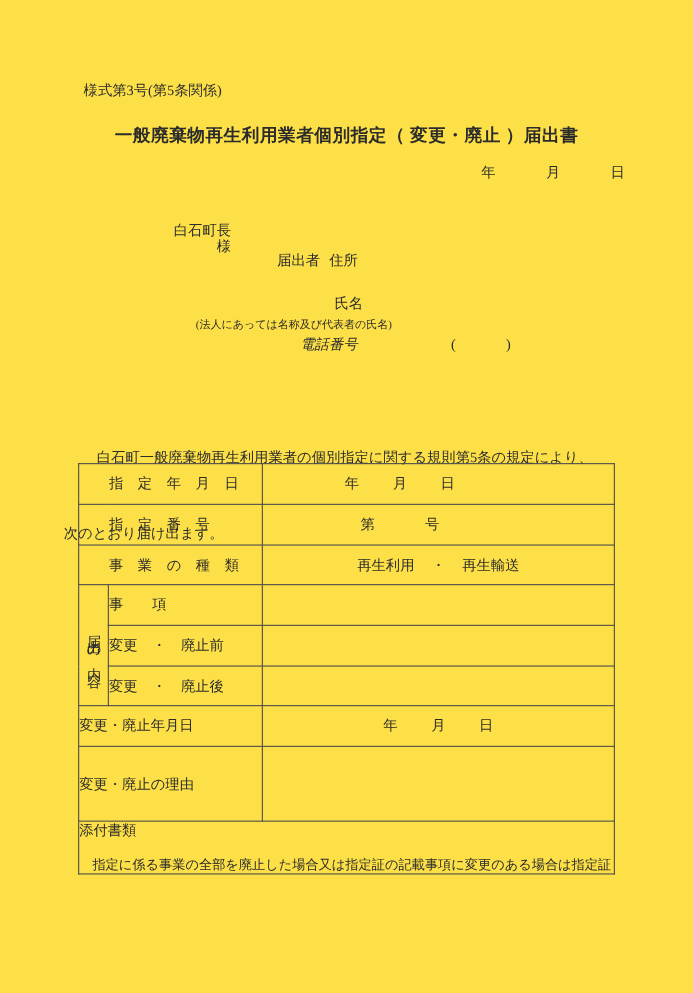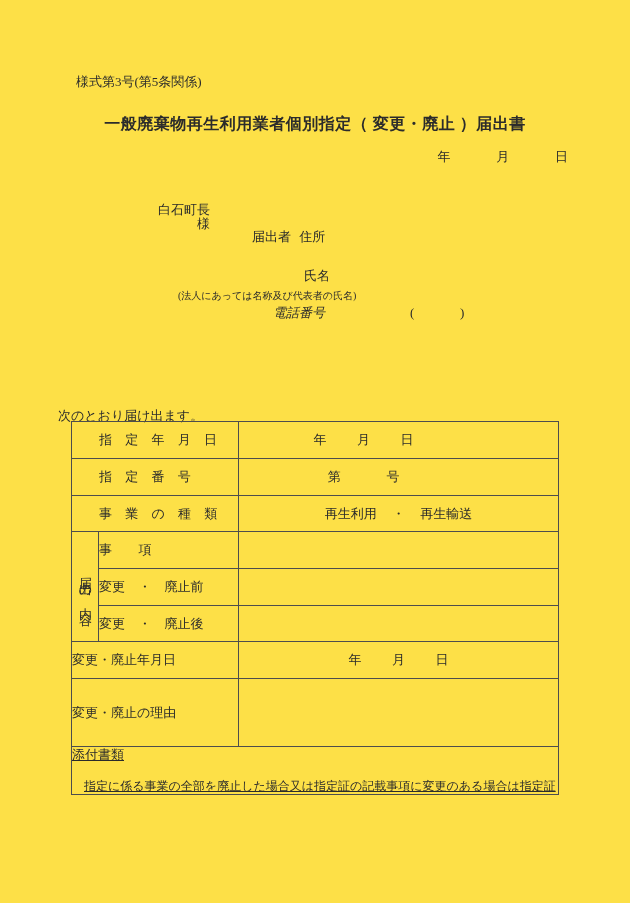--- a/index.html
+++ b/index.html
@@ -40,21 +40,21 @@
   }
   .form-table td {
     border: 1px solid #4d4d4d;
     font-size: 13px;
     vertical-align: middle;
     padding: 0;
   }
   .form-table tr.h37 td { height: 37px; }
   .form-table tr.h36 td { height: 36px; }
   .form-table tr.h68 td { height: 68px; }
-  .form-table tr.h67 td { height: 48px; text-decoration: underline; }
+  .form-table tr.h67 td { height: 48px; }
   .lbl { white-space: pre; word-spacing: 10px; }
   .lbl.pad-sub { padding-left: 27px; }
   .val { text-align: center; white-space: pre; word-spacing: 12px; }
   .val.bias { padding-right: 70px; }
   .vert {
     writing-mode: vertical-rl;
     text-orientation: upright;
     text-align: center;
     letter-spacing: 5px;
     padding: 4px 0;
@@ -82,20 +82,21 @@
   <div class="abs notifier-address">届出者 住所</div>
 
   <div class="abs name-line">氏名</div>
 
   <div class="abs corp-note">(法人にあっては名称及び代表者の氏名)</div>
 
   <div class="abs phone-line">電話番号</div>
   <div class="abs phone-blank">(   )</div>
 
   <div class="abs paragraph">
+    <div class="indent">白石町一般廃棄物再生利用業者の個別指定に関する規則第5条の規定により、</div>
     <div>次のとおり届け出ます。</div>
   </div>
 
   <table class="form-table">
     <colgroup>
       <col style="width:27px">
       <col style="width:140px">
       <col style="width:320px">
     </colgroup>
     <tbody>

